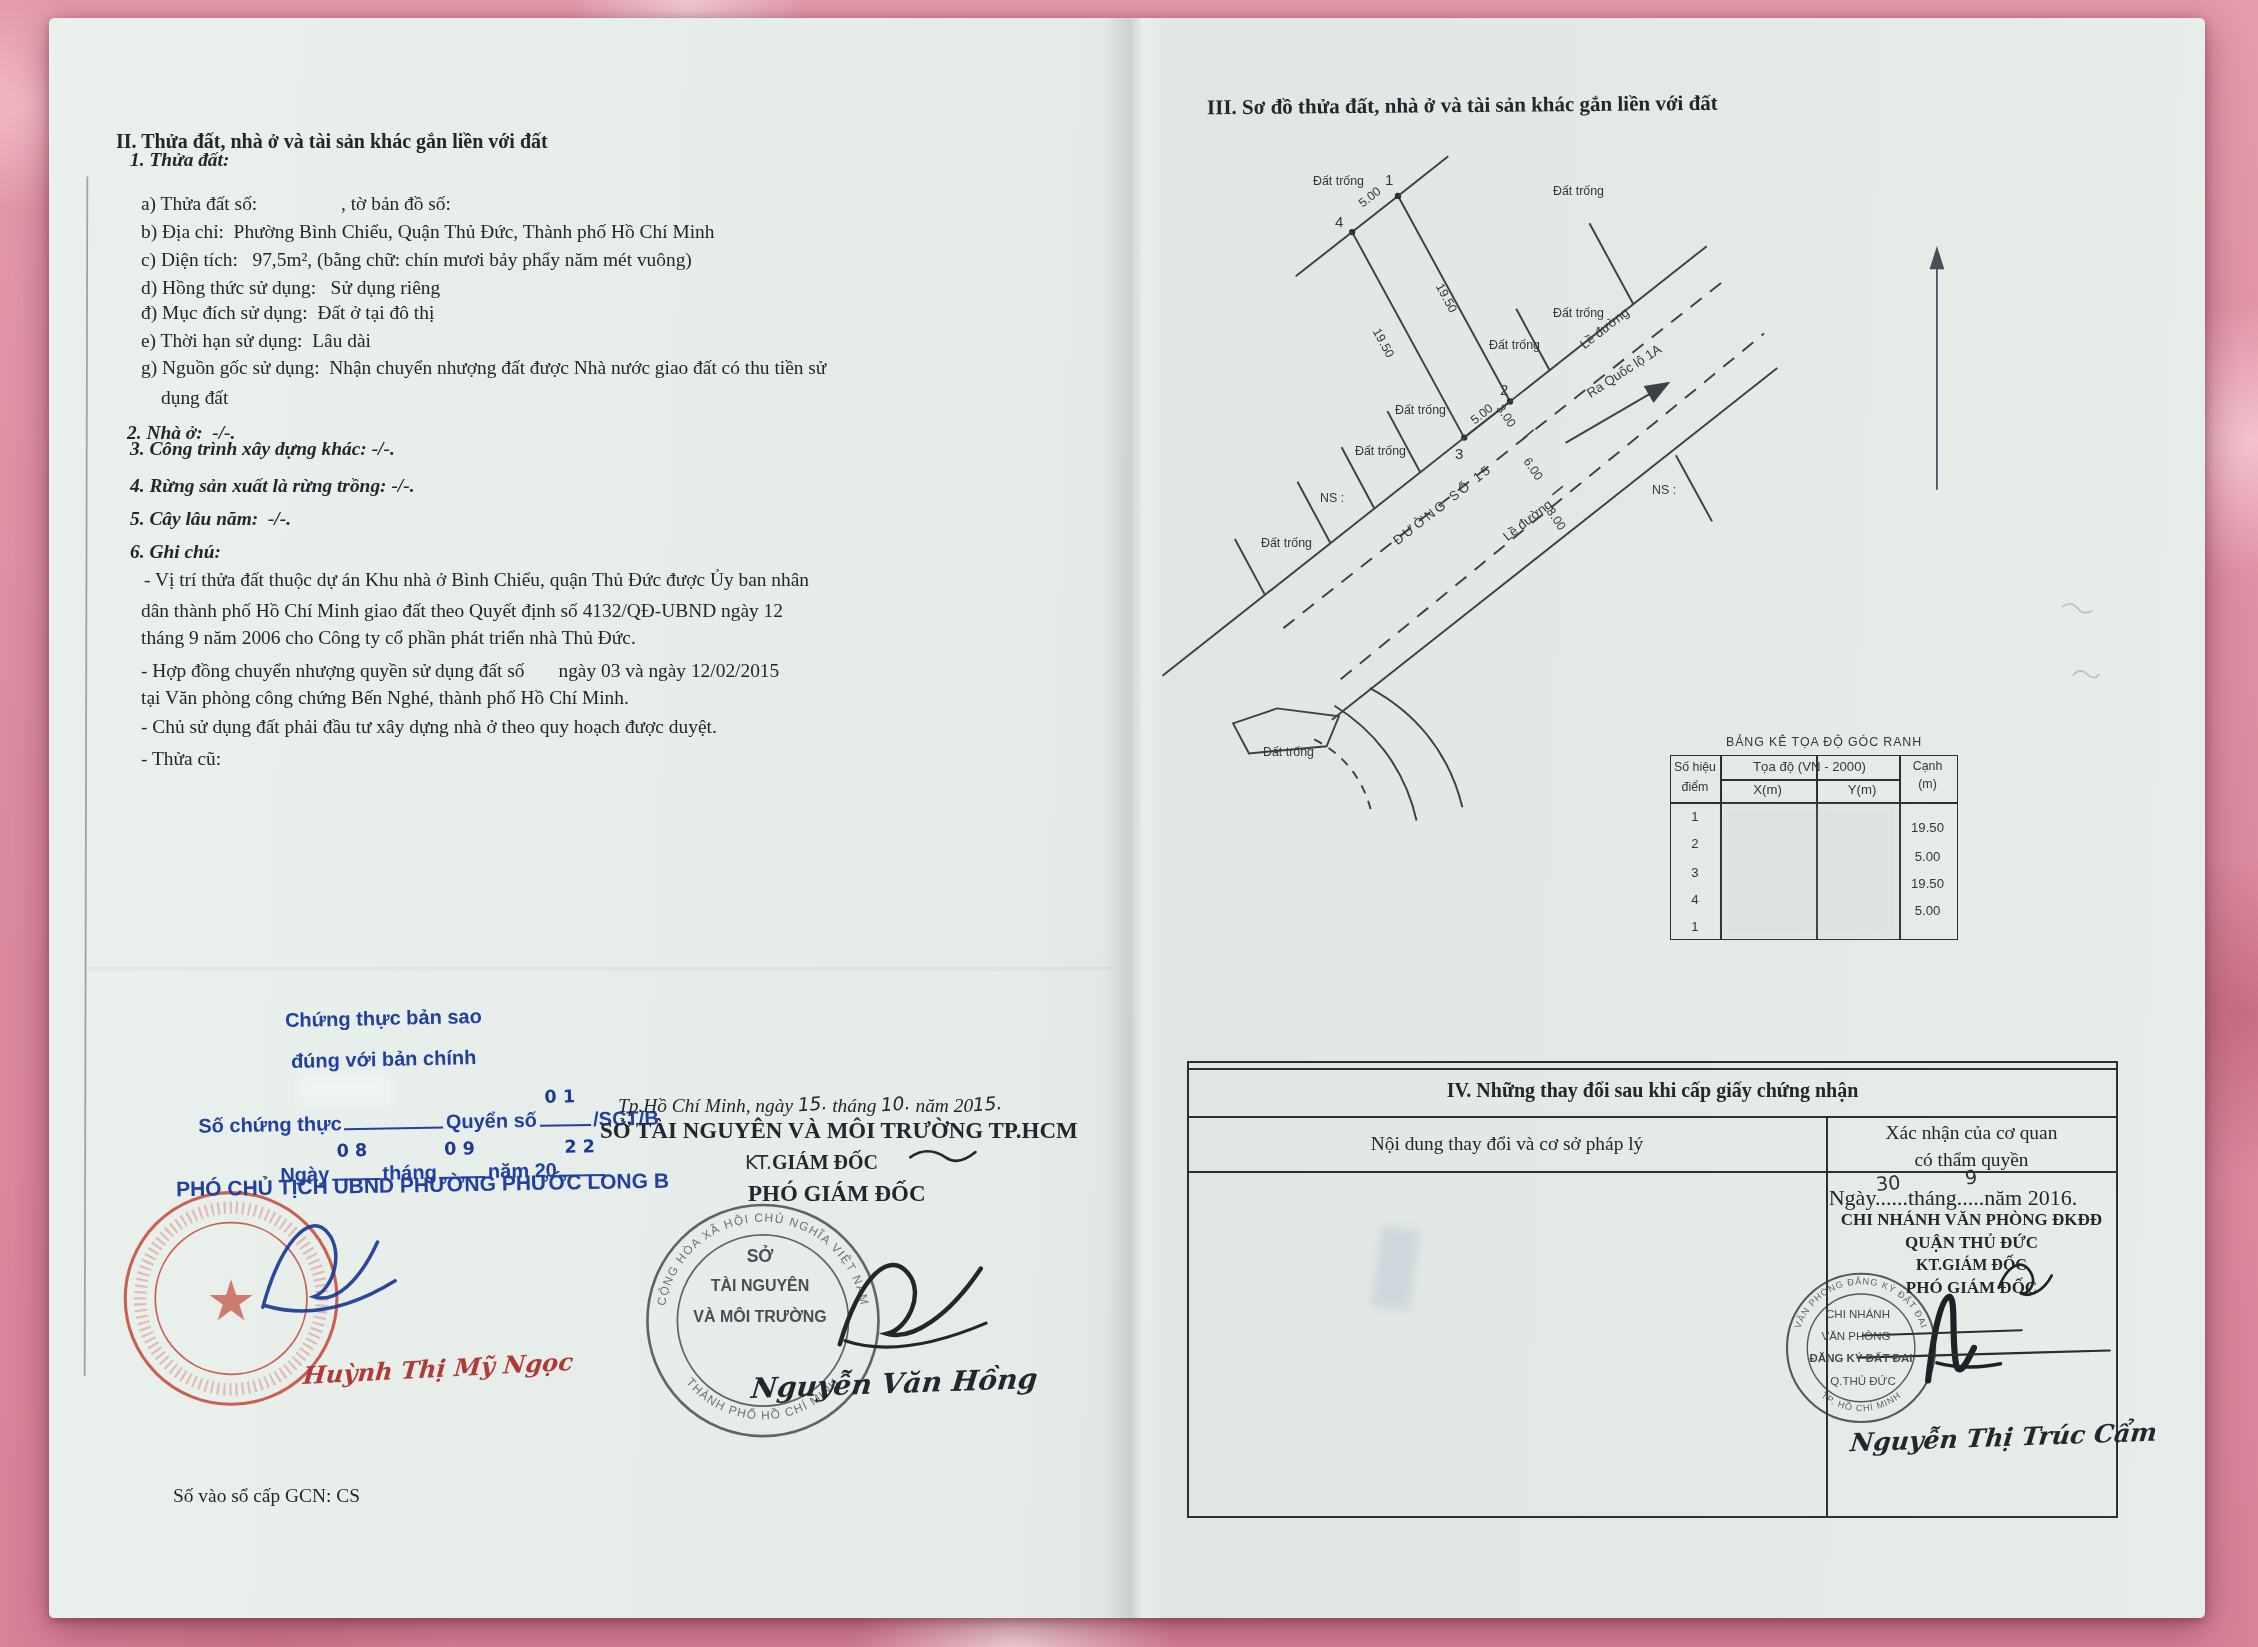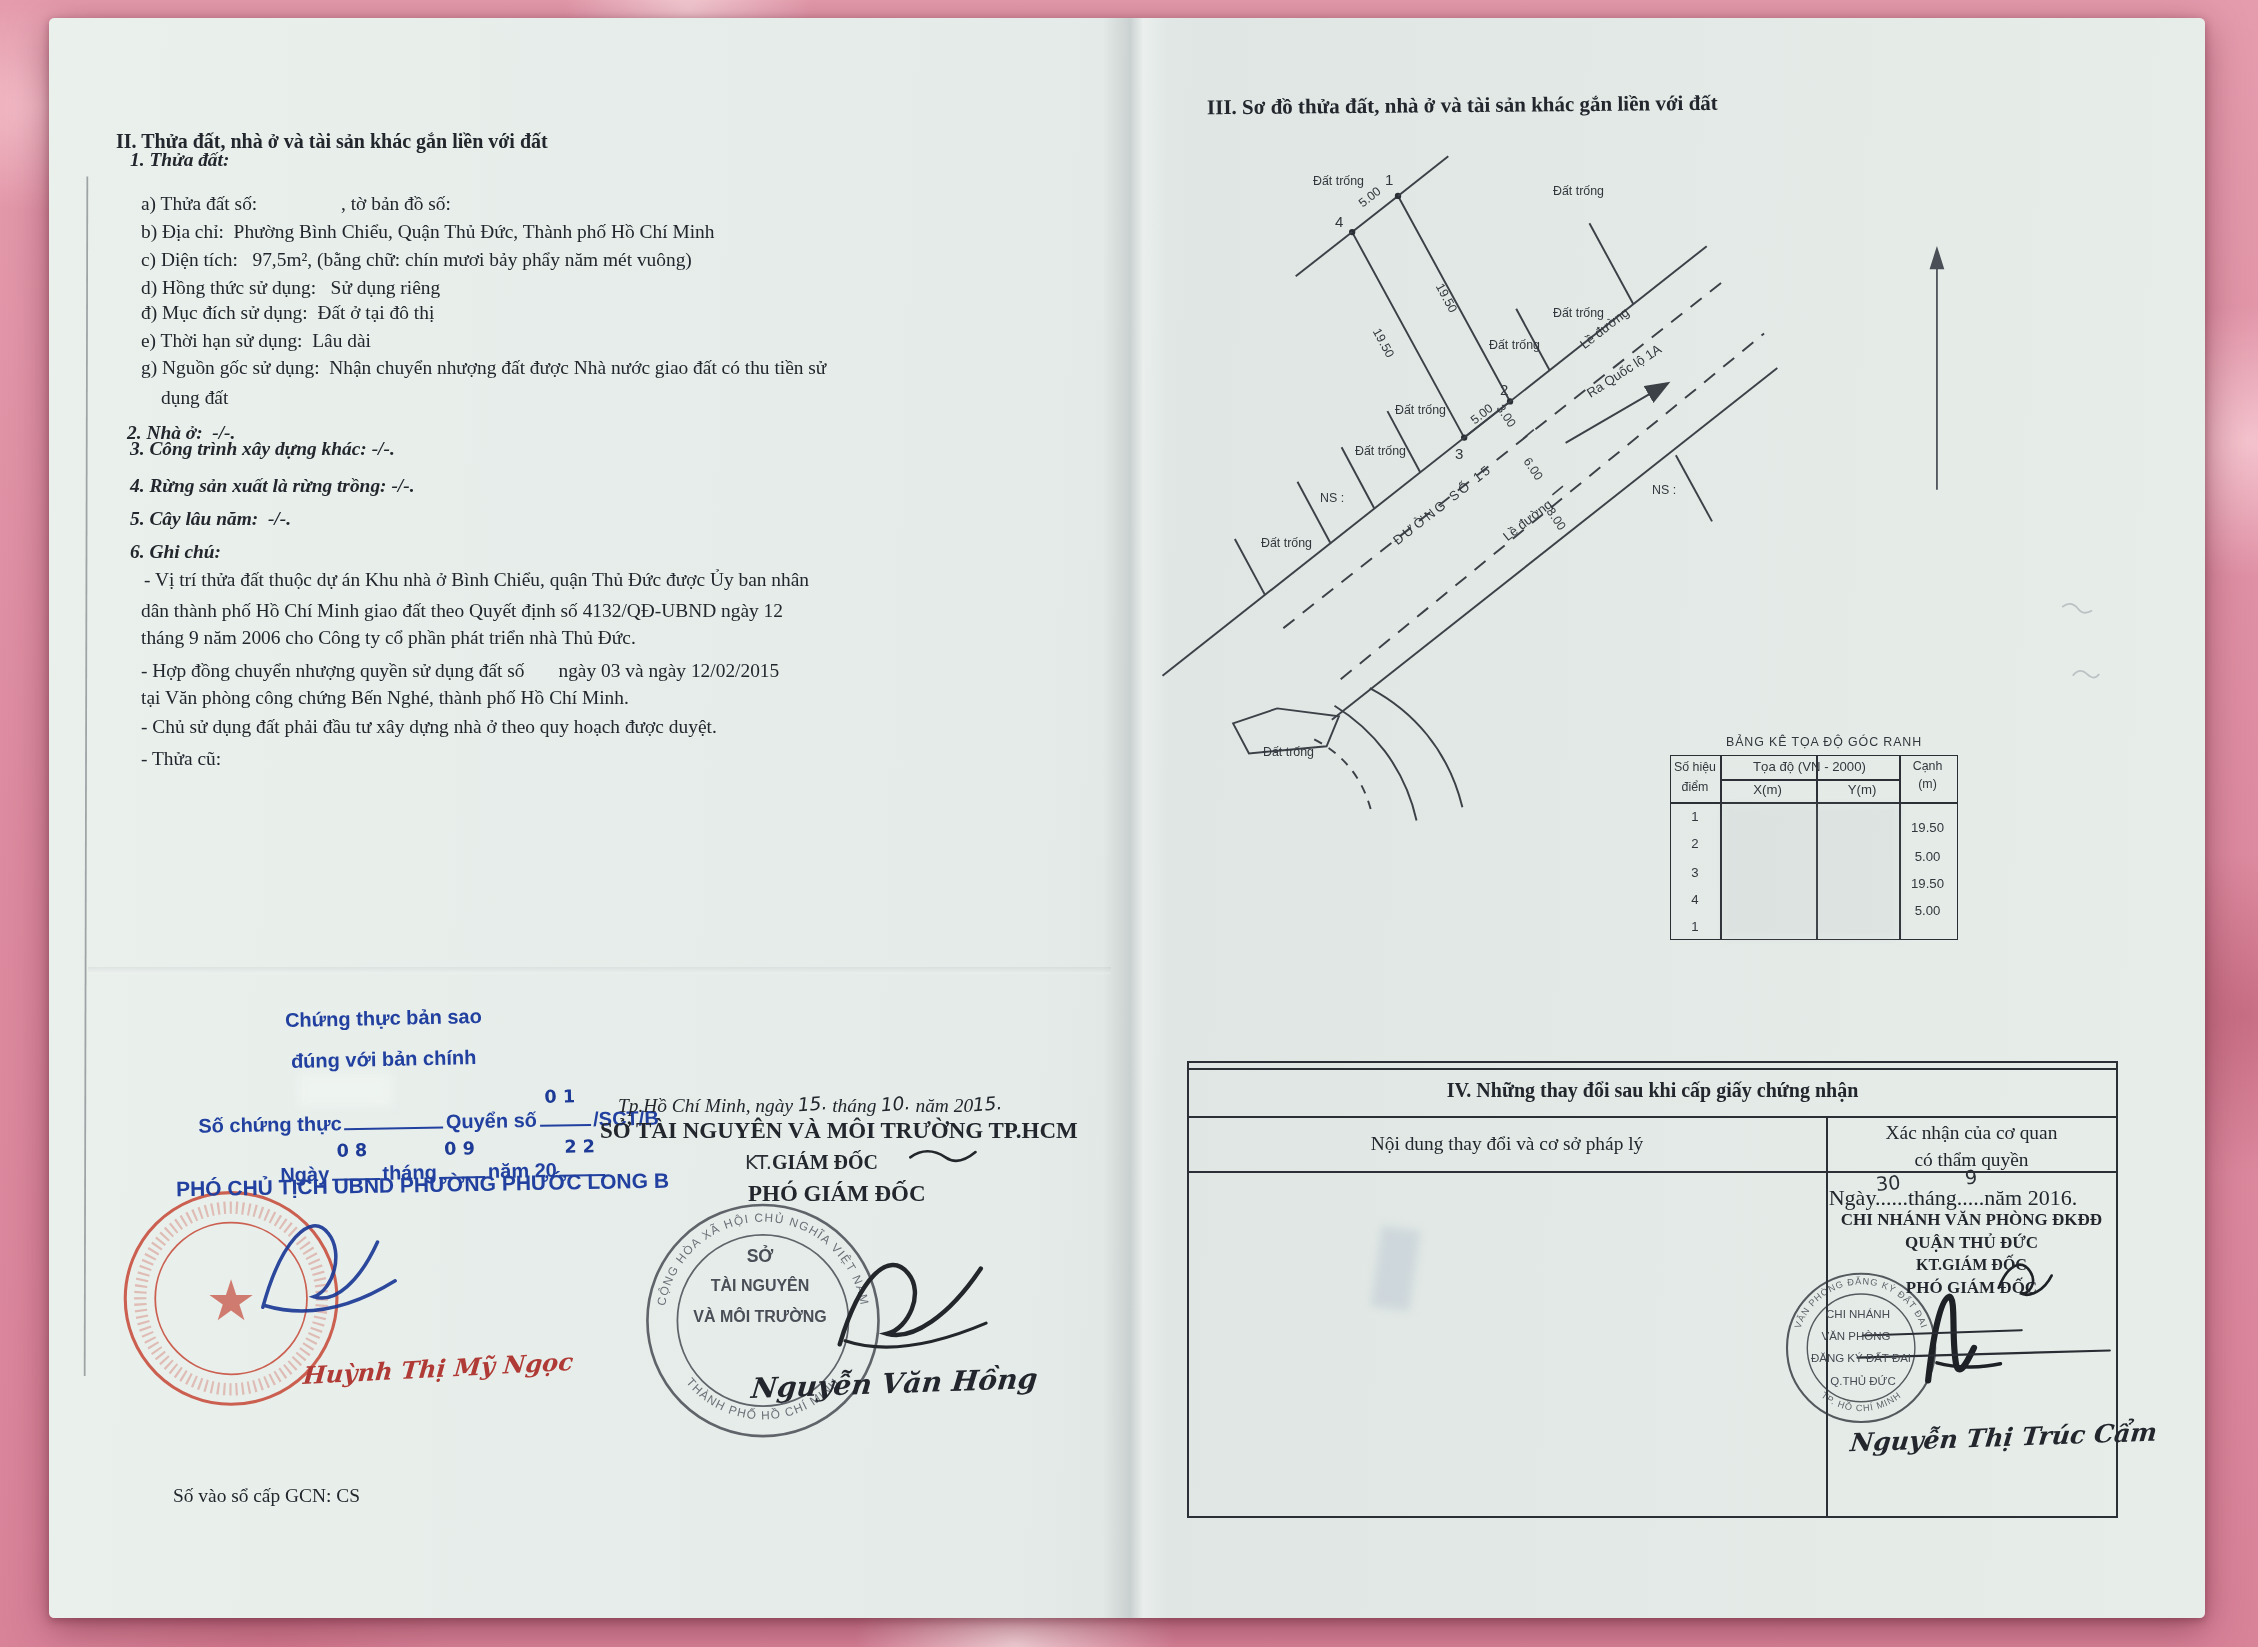--- a/index.html
+++ b/index.html
@@ -277,18 +277,18 @@
   <div class="t ctr" style="left:1826px;top:1184px;width:254px;font-size:22px"><span>Ngày</span><span>......</span><span>tháng</span><span>.....</span><span>năm 2016.</span></div>
   <div class="t hand" style="left:1876px;top:1172px;font-size:19.4px;transform:rotate(-5deg)">30</div>
   <div class="t hand" style="left:1965px;top:1166px;font-size:19.4px;transform:rotate(-5deg)">9</div>
   <div class="t b ctr" style="left:1826px;top:1209px;width:291px;font-size:17px">CHI NHÁNH VĂN PHÒNG ĐKĐĐ</div>
   <div class="t b ctr" style="left:1826px;top:1232px;width:291px;font-size:17px">QUẬN THỦ ĐỨC</div>
   <div class="t b ctr" style="left:1826px;top:1255px;width:291px;font-size:16px">KT.GIÁM ĐỐC</div>
   <div class="t b ctr" style="left:1826px;top:1277px;width:291px;font-size:17px">PHÓ GIÁM ĐỐC</div>
 
   <div class="stampTxtL" style="left:1858px;top:1308px;font-size:11.5px;font-weight:normal;color:#464a52">CHI NHÁNH</div>
   <div class="stampTxtL" style="left:1856px;top:1330px;font-size:11.5px;font-weight:normal;color:#464a52">VĂN PHÒNG</div>
-  <div class="stampTxtL" style="left:1861px;top:1352px;font-size:11.5px;font-weight:normal;color:#464a52">ĐĂNG KÝ ĐẤT ĐAI</div>
+  <div class="stampTxtL" style="left:1861px;top:1352px;font-size:11.5px;font-weight:bold;color:#464a52">ĐĂNG KÝ ĐẤT ĐAI</div>
   <div class="stampTxtL" style="left:1863px;top:1375px;font-size:11.5px;font-weight:normal;color:#464a52">Q.THỦ ĐỨC</div>
 
   <div class="t script" style="left:1851px;top:1422px;font-size:25px">Nguyễn Thị Trúc Cẩm</div>
 </div>
 
 
 </body></html>

